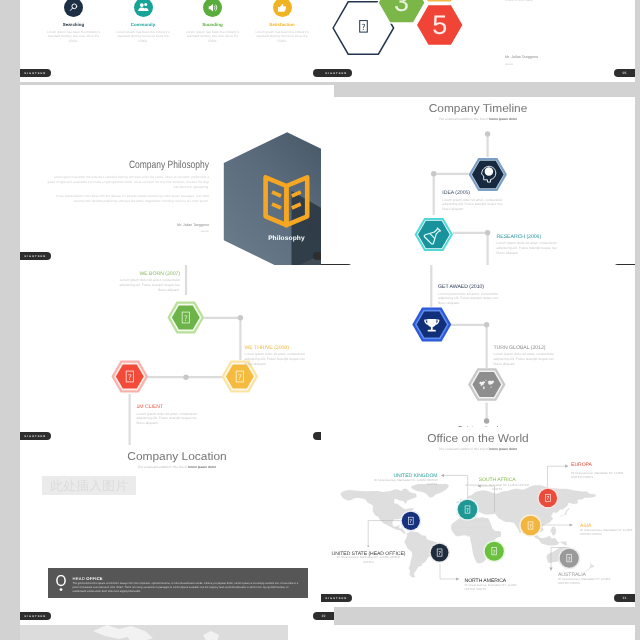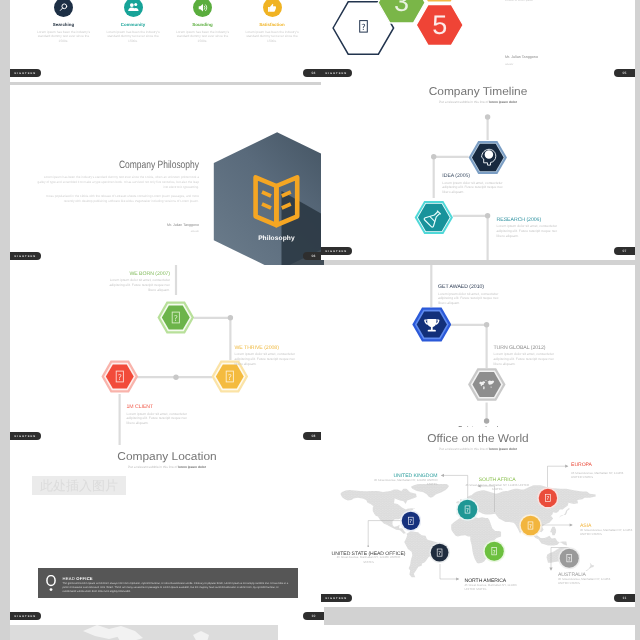--- a/index.html
+++ b/index.html
@@ -1,21 +1,21 @@
 <!DOCTYPE html>
 <html><head>
 <meta charset="utf-8">
 <style>
   html,body{margin:0;padding:0;}
   body{width:640px;height:640px;overflow:hidden;background:#d2d2d2;
        font-family:"Liberation Sans",sans-serif;
        -webkit-font-smoothing:antialiased;text-rendering:geometricPrecision;}
   .page{position:absolute;left:0;top:0;width:640px;height:640px;}
   .slide{position:absolute;background:#fff;overflow:hidden;width:314px;height:180px;}
-  .col-l{left:10px;}
+  .col-l{left:20px;}
   .col-r{left:321px;}
 
   
   .brand{position:absolute;left:-4px;bottom:5px;height:8px;padding:0 4.5px 0 8.5px;
          background:#2e2e2e;border-radius:4.5px;color:#e8e8e8;font-size:2.7px;
          letter-spacing:1.0px;font-weight:700;display:flex;align-items:center;}
   .pgnum{position:absolute;right:-4px;bottom:5px;height:8px;width:21px;
          padding-right:4px;background:#2e2e2e;border-radius:4.5px;color:#d5d5d5;
          font-size:3.4px;letter-spacing:.2px;font-weight:700;
          display:flex;align-items:center;justify-content:center;}
@@ -176,21 +176,21 @@
   <div class="philtxt" style="left:26px;top:138px;width:163px">
     <div class="phil-sig">Mr. Julian Tanggono</div>
     <div class="phil-sub">advisor</div>
   </div>
   <div class="brand">
         <span>EIGHTEEN</span>
       </div>
   <div class="pgnum">06</div>
 </div>
 
-<div class="slide col-r" style="top:80px">
+<div class="slide col-r" style="top:97px">
   <div class="title" style="top:5.5px">Company Timeline</div>
   <div class="subtitle" style="top:19.5px"><span>Put a relevant subtitle in this line of </span><b>lorem ipsum dolor</b></div>
 
   <svg style="position:absolute;left:0;top:0" width="314" height="180" viewBox="0 0 314 180">
     <g stroke="#dcdcdc" stroke-width="2.2" fill="none">
       <line x1="166.6" y1="37" x2="166.6" y2="60"></line>
       <line x1="112.7" y1="76.8" x2="147.6" y2="76.8"></line>
       <line x1="112.7" y1="76.8" x2="112.7" y2="118"></line>
       <line x1="131.8" y1="135.8" x2="166.6" y2="135.8"></line>
       <line x1="166.6" y1="135.8" x2="166.6" y2="186"></line>

